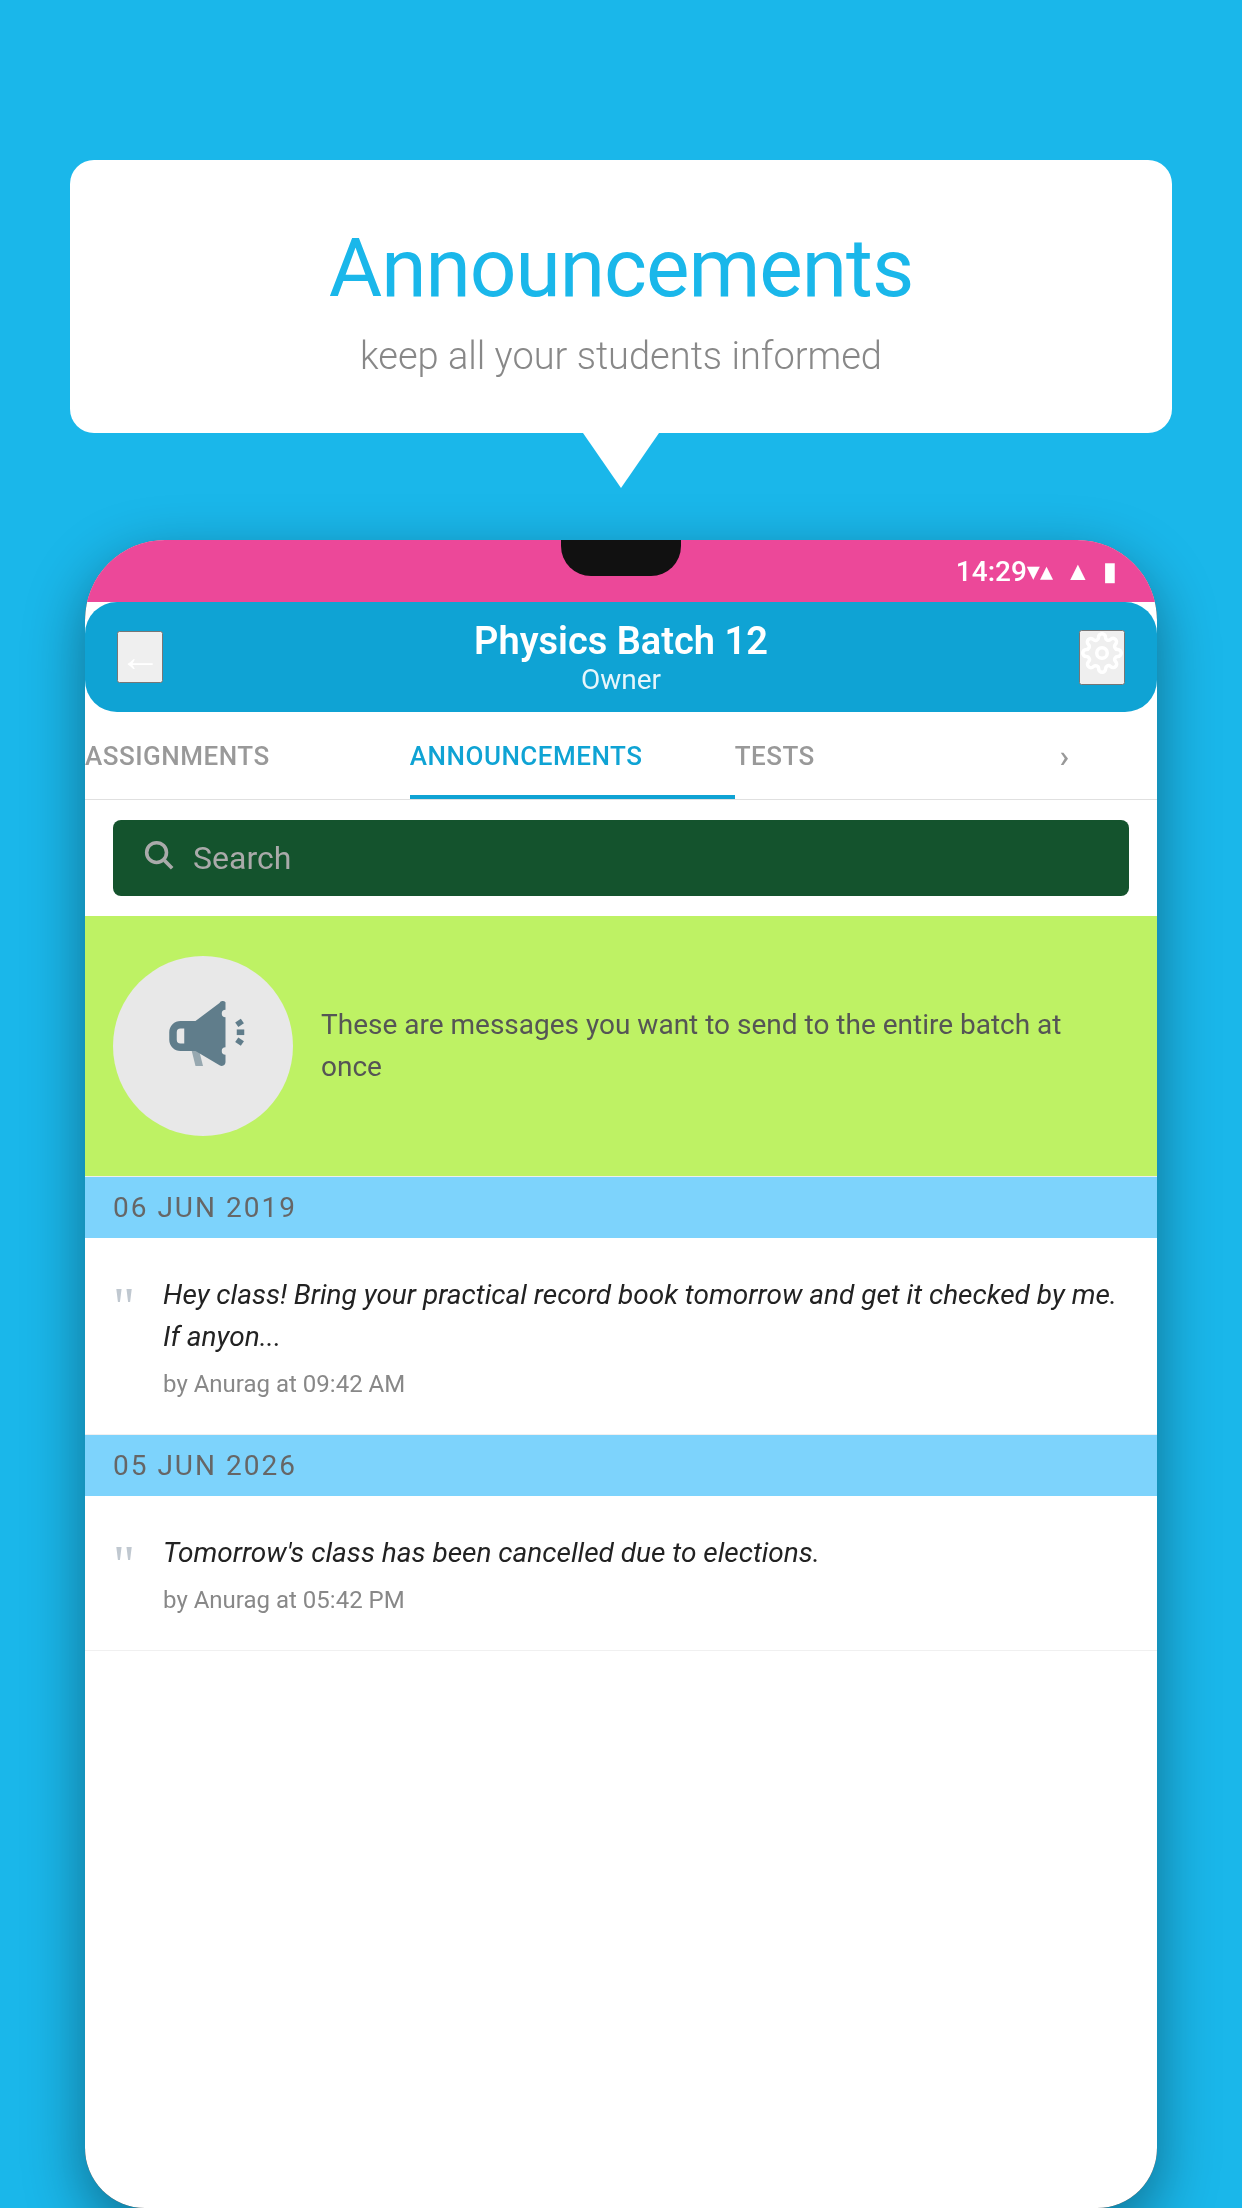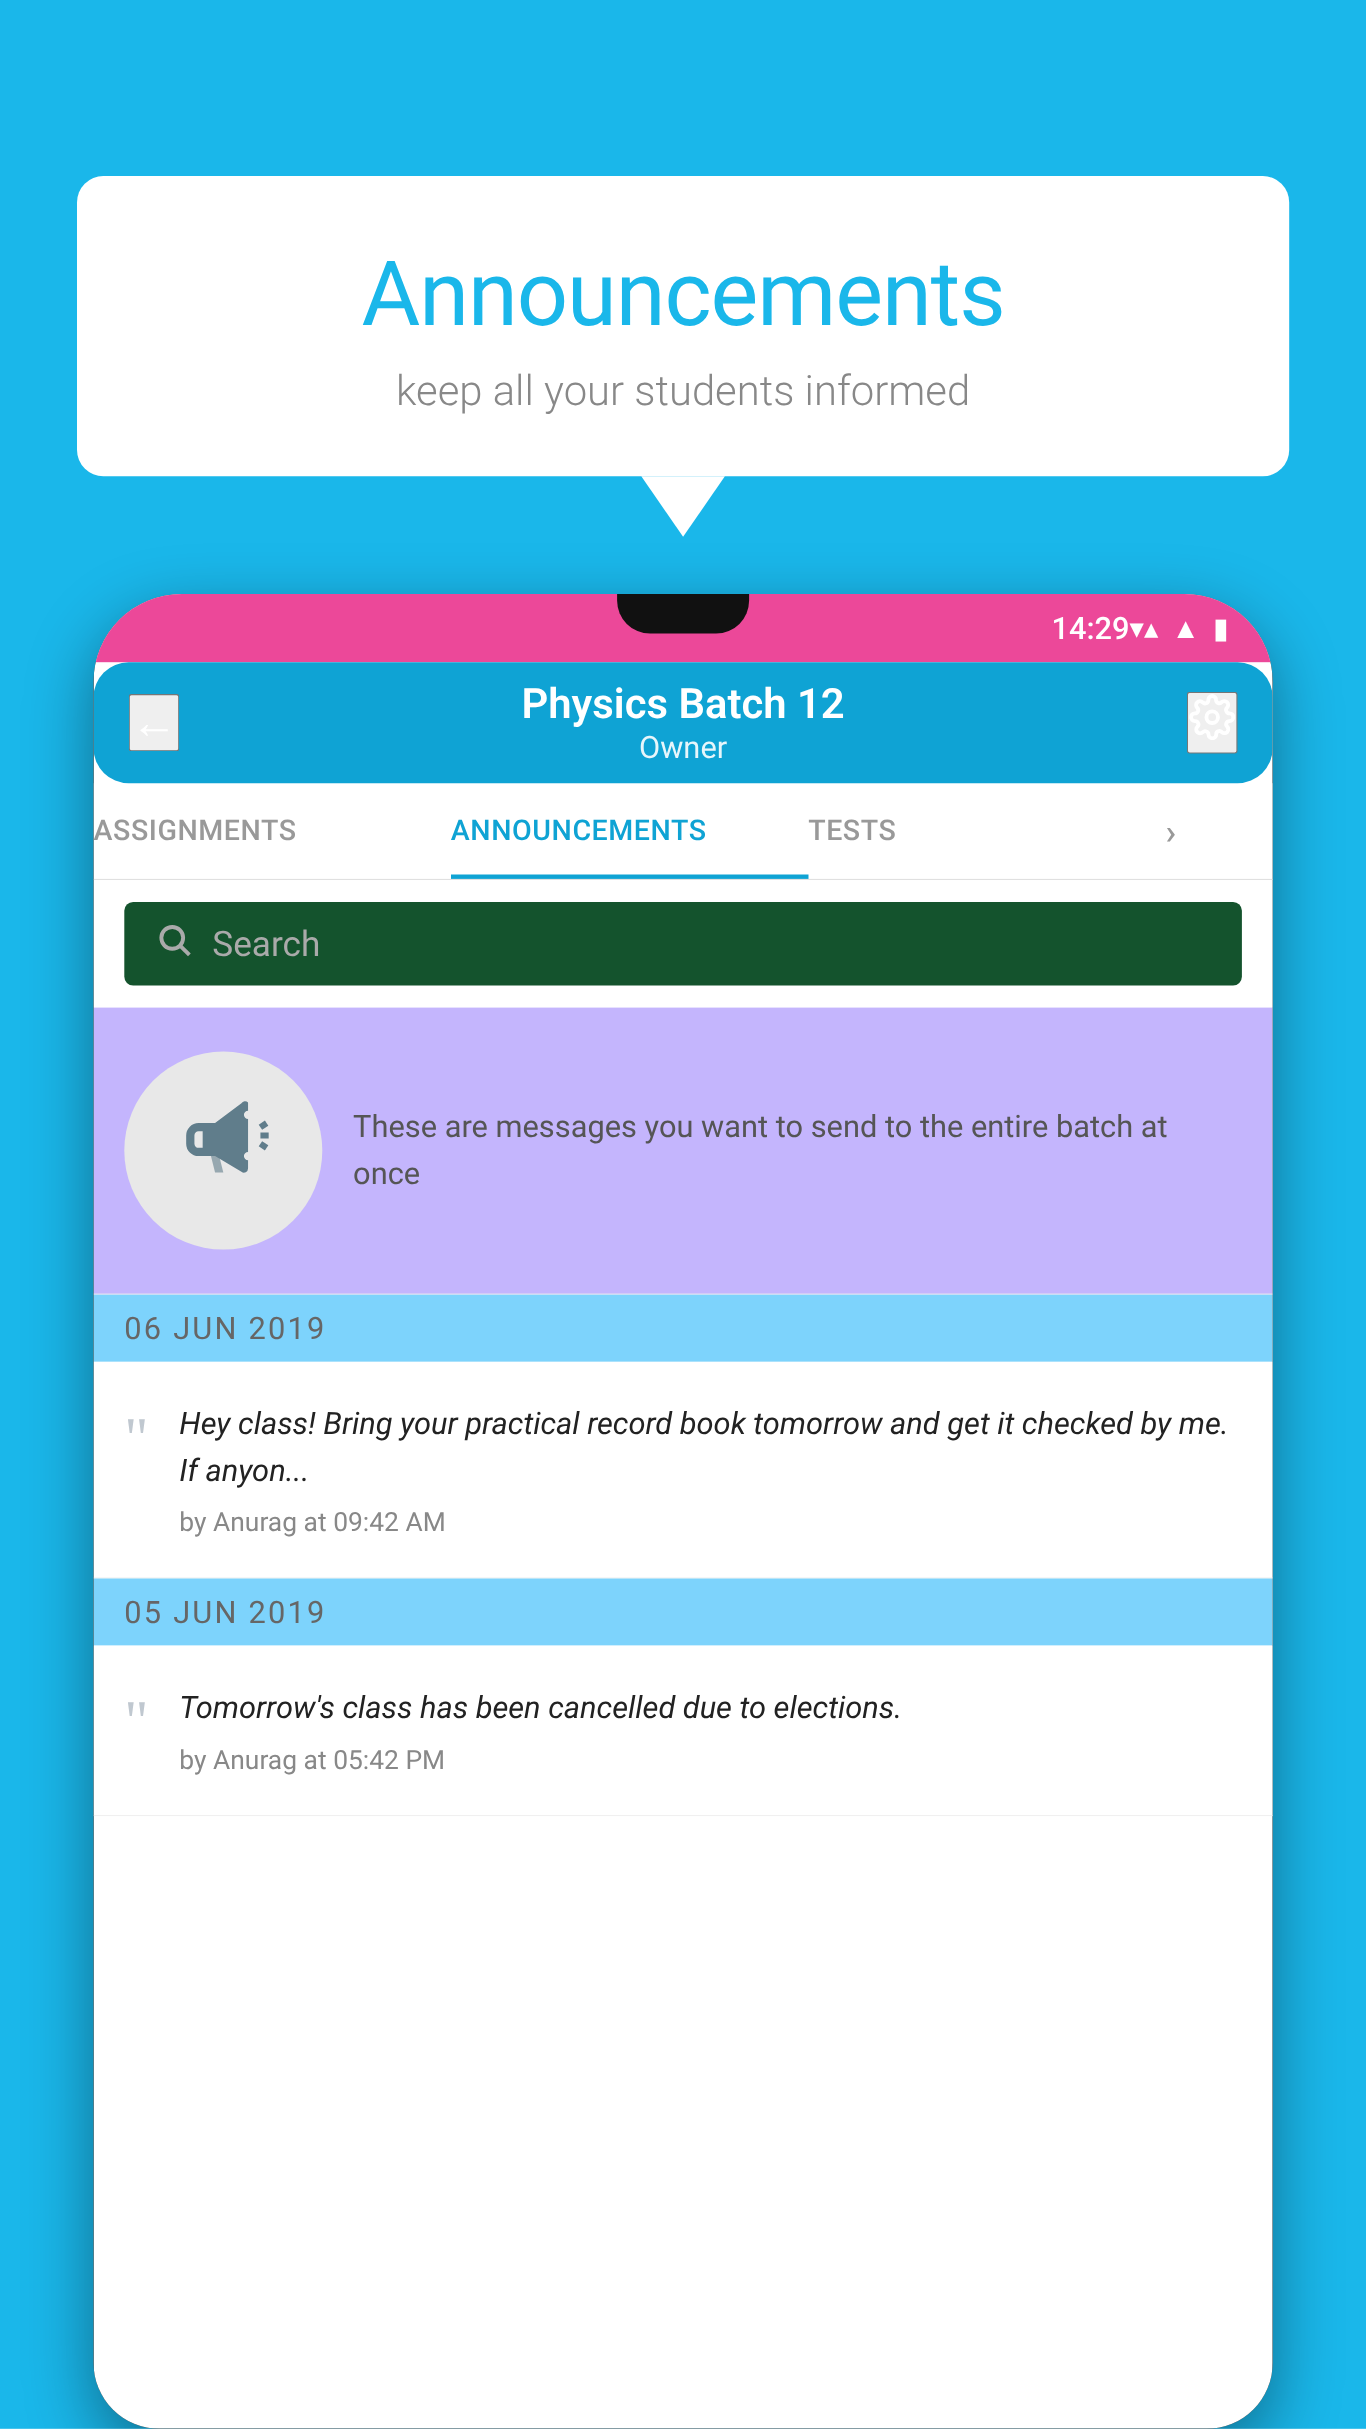--- a/index.html
+++ b/index.html
@@ -207,21 +207,21 @@
       font-size: 34px;
     }
 
     .search-text {
       color: #aaa;
       font-size: 32px;
     }
 
     
     .announcement-prompt {
-      background: #c4b5fd;
+      background: #bef264;
       display: flex;
       align-items: center;
       padding: 40px 28px;
       gap: 28px;
       border-bottom: 1px solid #eee;
     }
 
     .megaphone-circle {
       width: 180px;
       height: 180px;
@@ -403,21 +403,21 @@
 
     <div class="date-separator">06  JUN  2019</div>
     <div class="announcement-item">
       <div class="quote-icon">"</div>
       <div class="announcement-text-area">
         <div class="announcement-message">Hey class! Bring your practical record book tomorrow and get it checked by me. If anyon...</div>
         <div class="announcement-meta">by Anurag at 09:42 AM</div>
       </div>
     </div>
 
-    <div class="date-separator">05  JUN  2019</div>
+    <div class="date-separator">05  JUN  2026</div>
     <div class="announcement-item">
       <div class="quote-icon">"</div>
       <div class="announcement-text-area">
         <div class="announcement-message">Tomorrow's class has been cancelled due to elections.</div>
         <div class="announcement-meta">by Anurag at 05:42 PM</div>
       </div>
     </div>
 
   </div>
 </div>

